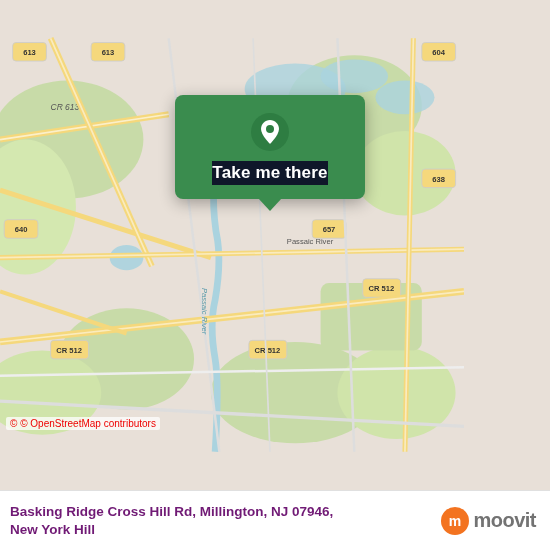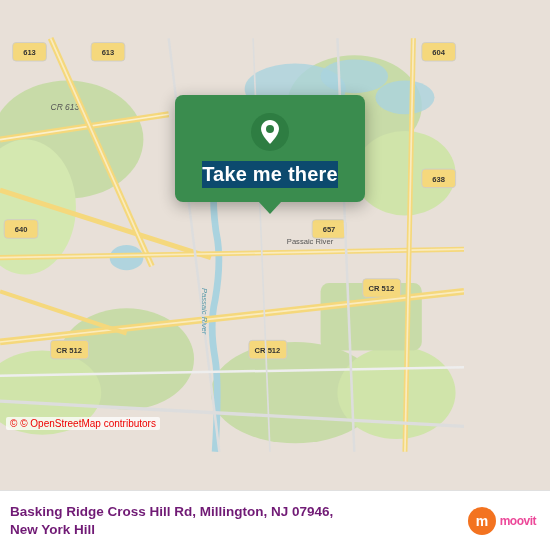--- a/index.html
+++ b/index.html
@@ -55,24 +55,24 @@
       border-top: 13px solid #3a8c4e;
     }
 
     #pin-icon {
       width: 38px;
       height: 38px;
       margin-bottom: 10px;
     }
 
     #take-me-there-btn {
-      background: #0c4a6e;
+      background: #0f172a;
       border: none;
       color: #fff;
-      font-size: 20px;
+      font-size: 17px;
       font-weight: 600;
       cursor: pointer;
       padding: 2px 0;
       letter-spacing: 0.01em;
     }
 
     
     #attribution {
       position: absolute;
       bottom: 60px;
@@ -116,23 +116,23 @@
       gap: 4px;
       flex-shrink: 0;
     }
 
     #moovit-icon {
       width: 28px;
       height: 28px;
     }
 
     #moovit-text {
-      font-size: 12px;
+      font-size: 20px;
       font-weight: 700;
-      color: #ec4899;
+      color: #737373;
       letter-spacing: -0.5px;
     }
   </style>
 </head>
 <body>
 
 <div id="map-container">
 
   <svg id="map-bg" viewBox="0 0 550 490" xmlns="http://www.w3.org/2000/svg">
 

